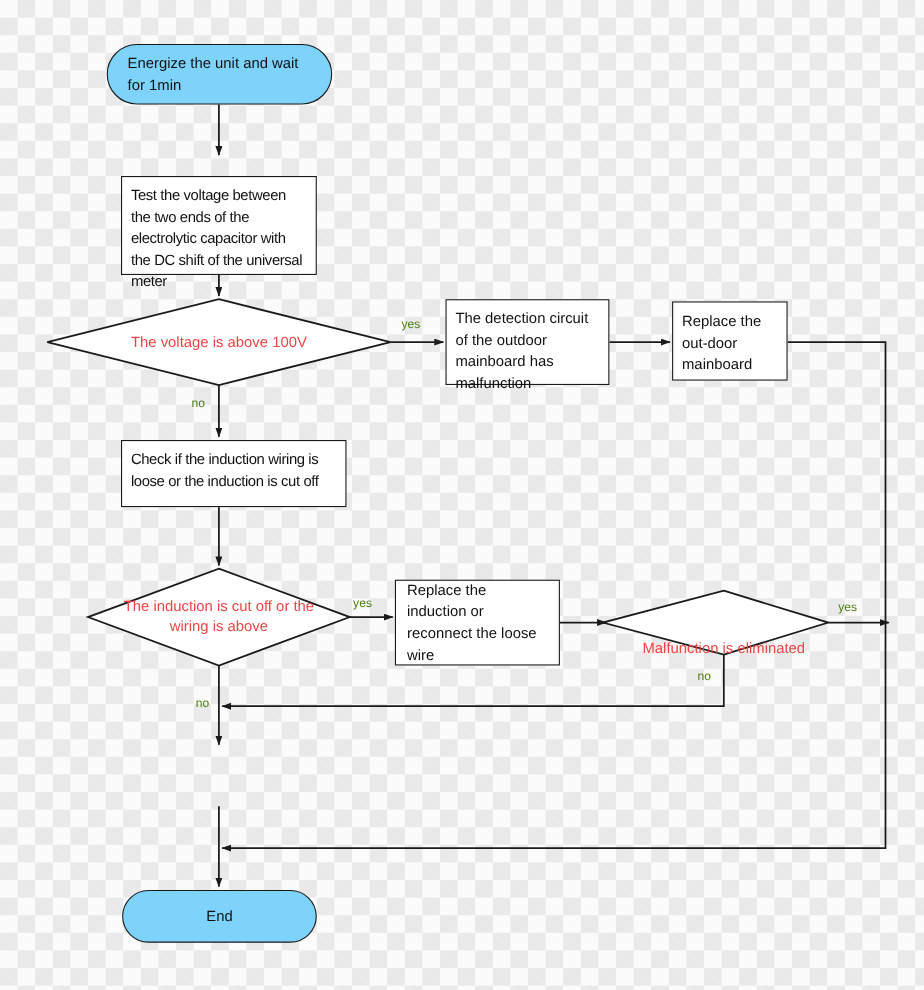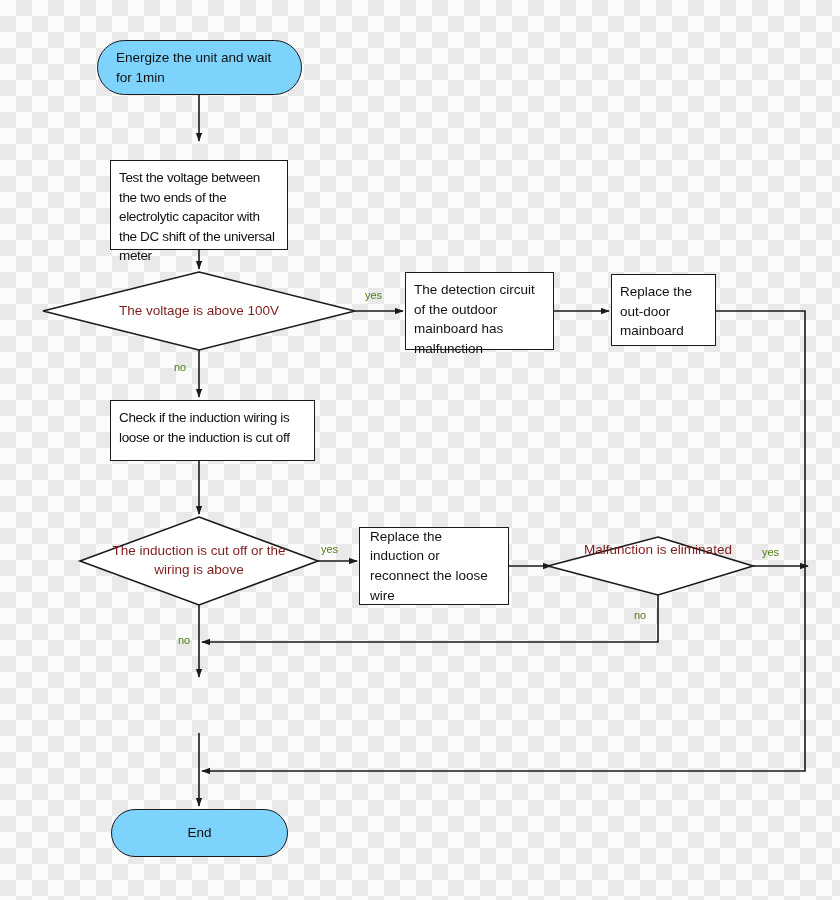--- a/index.html
+++ b/index.html
@@ -48,21 +48,21 @@
     font-size:13.5px;
     line-height:1.45;
     display:flex;align-items:center;
   }
   .terminal .txt{padding:0 18px;width:100%;}
   .terminal.mid .txt{text-align:center;padding:0;}
 
   
   .dlabel{
     position:absolute;
-    color:#7f1d1d;
+    color:#ef4444;
     font-size:13.5px;
     line-height:1.4;
     text-align:center;
     display:flex;align-items:center;justify-content:center;
     pointer-events:none;
   }
   .edge-label{
     position:absolute;
     color:#4d7c0f;
     font-size:11px;
@@ -144,21 +144,21 @@
   </div>
 
   <div class="dlabel" style="left:104px;top:541px;width:190px;height:40px;">
     <span>The induction is cut off or the wiring is above</span>
   </div>
 
   <div class="node center" style="left:359px;top:527px;width:150px;height:78px;">
     <span class="txt">Replace the induction or reconnect the loose wire</span>
   </div>
 
-  <div class="dlabel" style="left:568px;top:540px;width:180px;height:20px;justify-content:center;">
+  <div class="dlabel" style="left:568px;top:580px;width:180px;height:20px;justify-content:center;">
     <span>Malfunction is eliminated</span>
   </div>
 
 
   <div class="terminal mid" style="left:111px;top:809px;width:177px;height:48px;">
     <span class="txt">End</span>
   </div>
 
   <span class="edge-label" style="left:365px;top:290px;">yes</span>
   <span class="edge-label" style="left:174px;top:362px;">no</span>

